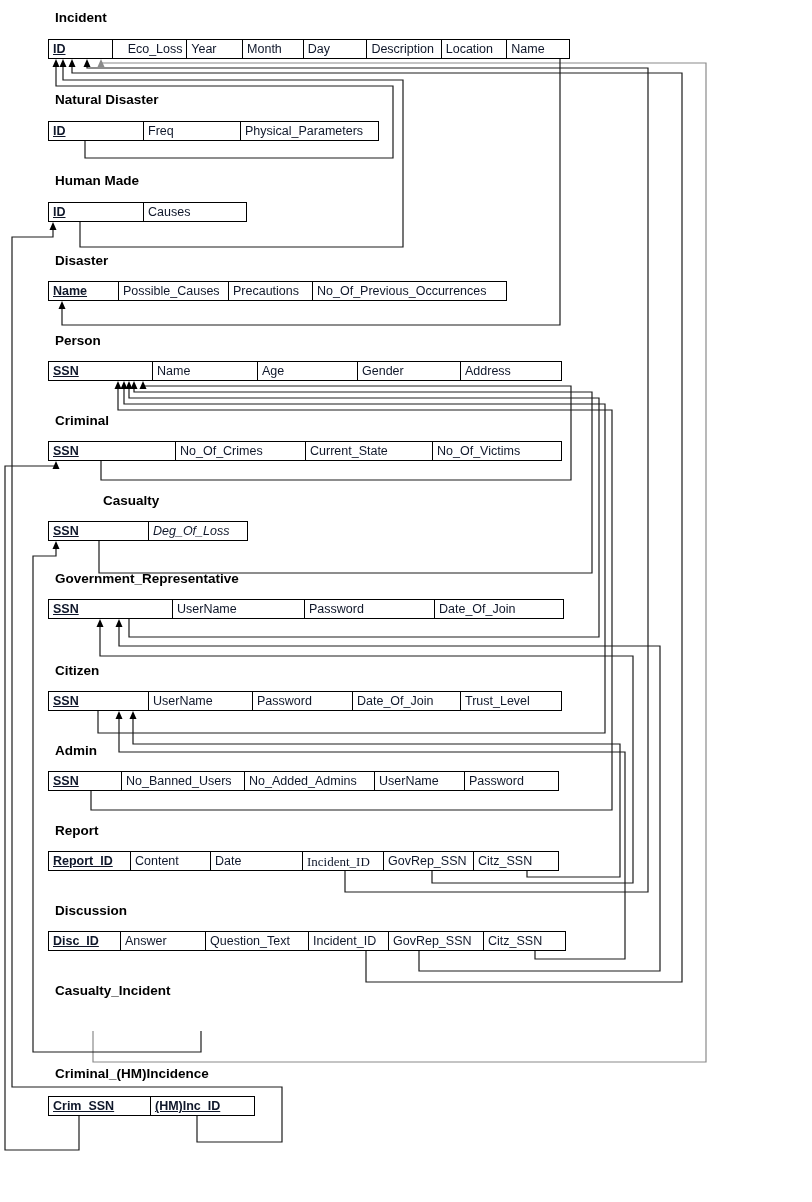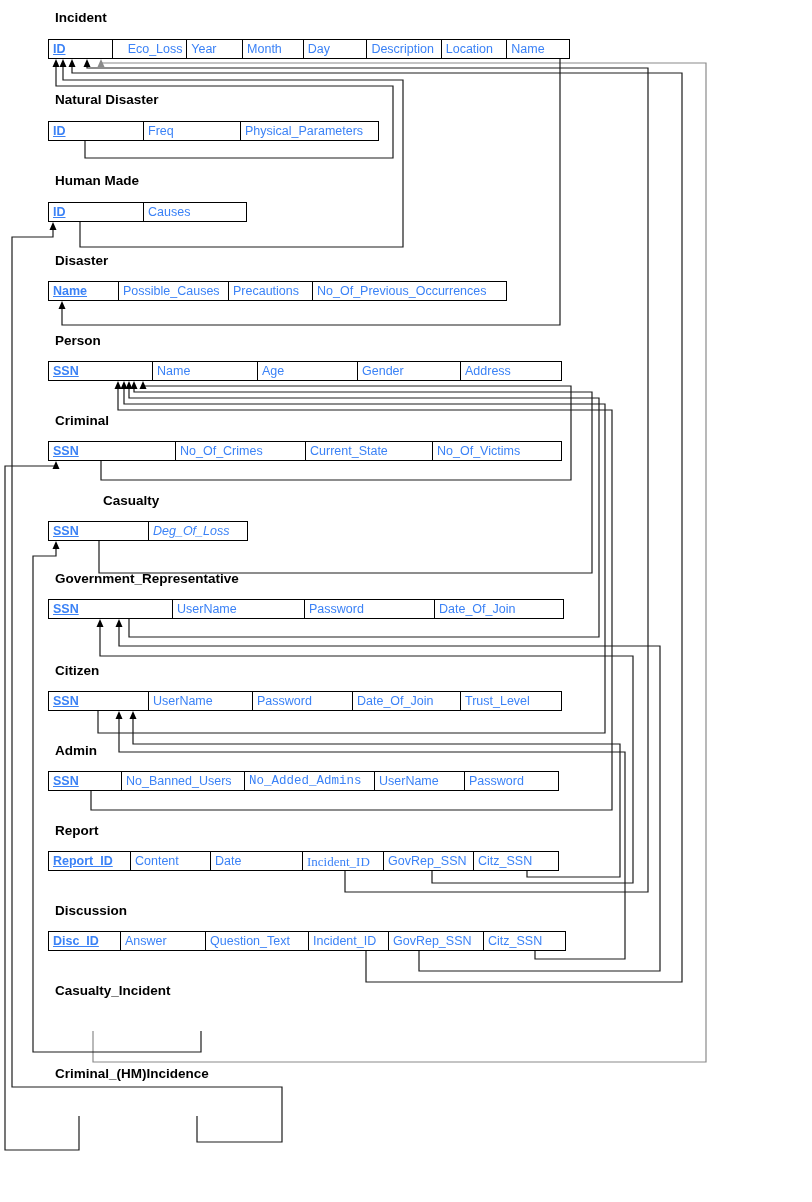--- a/index.html
+++ b/index.html
@@ -23,21 +23,21 @@
     position:absolute;
     display:flex;
     border:1px solid #000;
     box-sizing:border-box;
     background:#fff;
   }
   .tbl-cell{
     box-sizing:border-box;
     border-right:1px solid #000;
     font-size:12.5px;
-    color:#3b82f6;
+    color:#0f172a;
     padding:2px 0 0 4px;
     white-space:nowrap;
     overflow:hidden;
     height:100%;
   }
   .tbl-cell:last-child{border-right:none;}
   .tbl-cell.pk span{font-weight:bold;text-decoration:underline;}
   .tbl-cell.serif{font-family:"Liberation Serif","DejaVu Serif",serif;font-size:13px;}
   #wires{position:absolute;left:0;top:0;z-index:5;}
 </style>
@@ -106,21 +106,21 @@
       <div class="tbl-cell pk" style="width: 100px;"><span>SSN</span></div>
       <div class="tbl-cell" style="width: 104px;"><span>UserName</span></div>
       <div class="tbl-cell" style="width: 100px;"><span>Password</span></div>
       <div class="tbl-cell" style="width: 108px;"><span>Date_Of_Join</span></div>
       <div class="tbl-cell" style="width: 100px;"><span>Trust_Level</span></div>
     </div>
     <div class="tbl-title" style="left: 55px; top: 743px;">Admin</div>
     <div class="tbl-row" style="left: 48px; top: 771px; height: 20px; width: 511px;">
       <div class="tbl-cell pk" style="width: 73px;"><span>SSN</span></div>
       <div class="tbl-cell" style="width: 123px;"><span>No_Banned_Users</span></div>
-      <div class="tbl-cell" style="width: 130px; font-family: Liberation Mono, monospace;"><span>No_Added_Admins</span></div>
+      <div class="tbl-cell" style="width: 130px;"><span>No_Added_Admins</span></div>
       <div class="tbl-cell" style="width: 90px;"><span>UserName</span></div>
       <div class="tbl-cell" style="width: 93px;"><span>Password</span></div>
     </div>
     <div class="tbl-title" style="left: 55px; top: 823px;">Report</div>
     <div class="tbl-row" style="left: 48px; top: 851px; height: 20px; width: 511px;">
       <div class="tbl-cell pk" style="width: 82px;"><span>Report_ID</span></div>
       <div class="tbl-cell" style="width: 80px;"><span>Content</span></div>
       <div class="tbl-cell" style="width: 92px;"><span>Date</span></div>
       <div class="tbl-cell serif" style="width: 81px;"><span>Incident_ID</span></div>
       <div class="tbl-cell" style="width: 90px;"><span>GovRep_SSN</span></div>
@@ -130,20 +130,24 @@
     <div class="tbl-row" style="left: 48px; top: 931px; height: 20px; width: 518px;">
       <div class="tbl-cell pk" style="width: 72px;"><span>Disc_ID</span></div>
       <div class="tbl-cell" style="width: 85px;"><span>Answer</span></div>
       <div class="tbl-cell" style="width: 103px;"><span>Question_Text</span></div>
       <div class="tbl-cell" style="width: 80px;"><span>Incident_ID</span></div>
       <div class="tbl-cell" style="width: 95px;"><span>GovRep_SSN</span></div>
       <div class="tbl-cell" style="width: 81px;"><span>Citz_SSN</span></div>
     </div>
     <div class="tbl-title" style="left: 55px; top: 983px;">Casualty_Incident</div>
     <div class="tbl-title" style="left: 55px; top: 1066px;">Criminal_(HM)Incidence</div>
+    <div class="tbl-row" style="left: 48px; top: 1096px; height: 20px; width: 207px;">
+      <div class="tbl-cell pk" style="width: 102px;"><span>Crim_SSN</span></div>
+      <div class="tbl-cell pk" style="width: 103px;"><span>(HM)Inc_ID</span></div>
+    </div>
     <svg id="wires" width="812" height="1202">
       <polyline points="85,141 85,158 393,158 393,86 56,86 56,65" fill="none" stroke="#1c1c1c" stroke-width="1.2"></polyline>
       <path d="M 52.5 67 L 59.5 67 L 56 59 Z" fill="#000"></path>
       <polyline points="80,222 80,247 403,247 403,80 63,80 63,65" fill="none" stroke="#1c1c1c" stroke-width="1.2"></polyline>
       <path d="M 59.5 67 L 66.5 67 L 63 59 Z" fill="#000"></path>
       <polyline points="345,871 345,892 648,892 648,68 87,68 87,65" fill="none" stroke="#1c1c1c" stroke-width="1.2"></polyline>
       <path d="M 83.5 67 L 90.5 67 L 87 59 Z" fill="#000"></path>
       <polyline points="366,951 366,982 682,982 682,73 72,73 72,65" fill="none" stroke="#1c1c1c" stroke-width="1.2"></polyline>
       <path d="M 68.5 67 L 75.5 67 L 72 59 Z" fill="#000"></path>
       <polyline points="93,1031 93,1062 706,1062 706,63 101,63 101,65" fill="none" stroke="#8a8a8a" stroke-width="1.2"></polyline>

